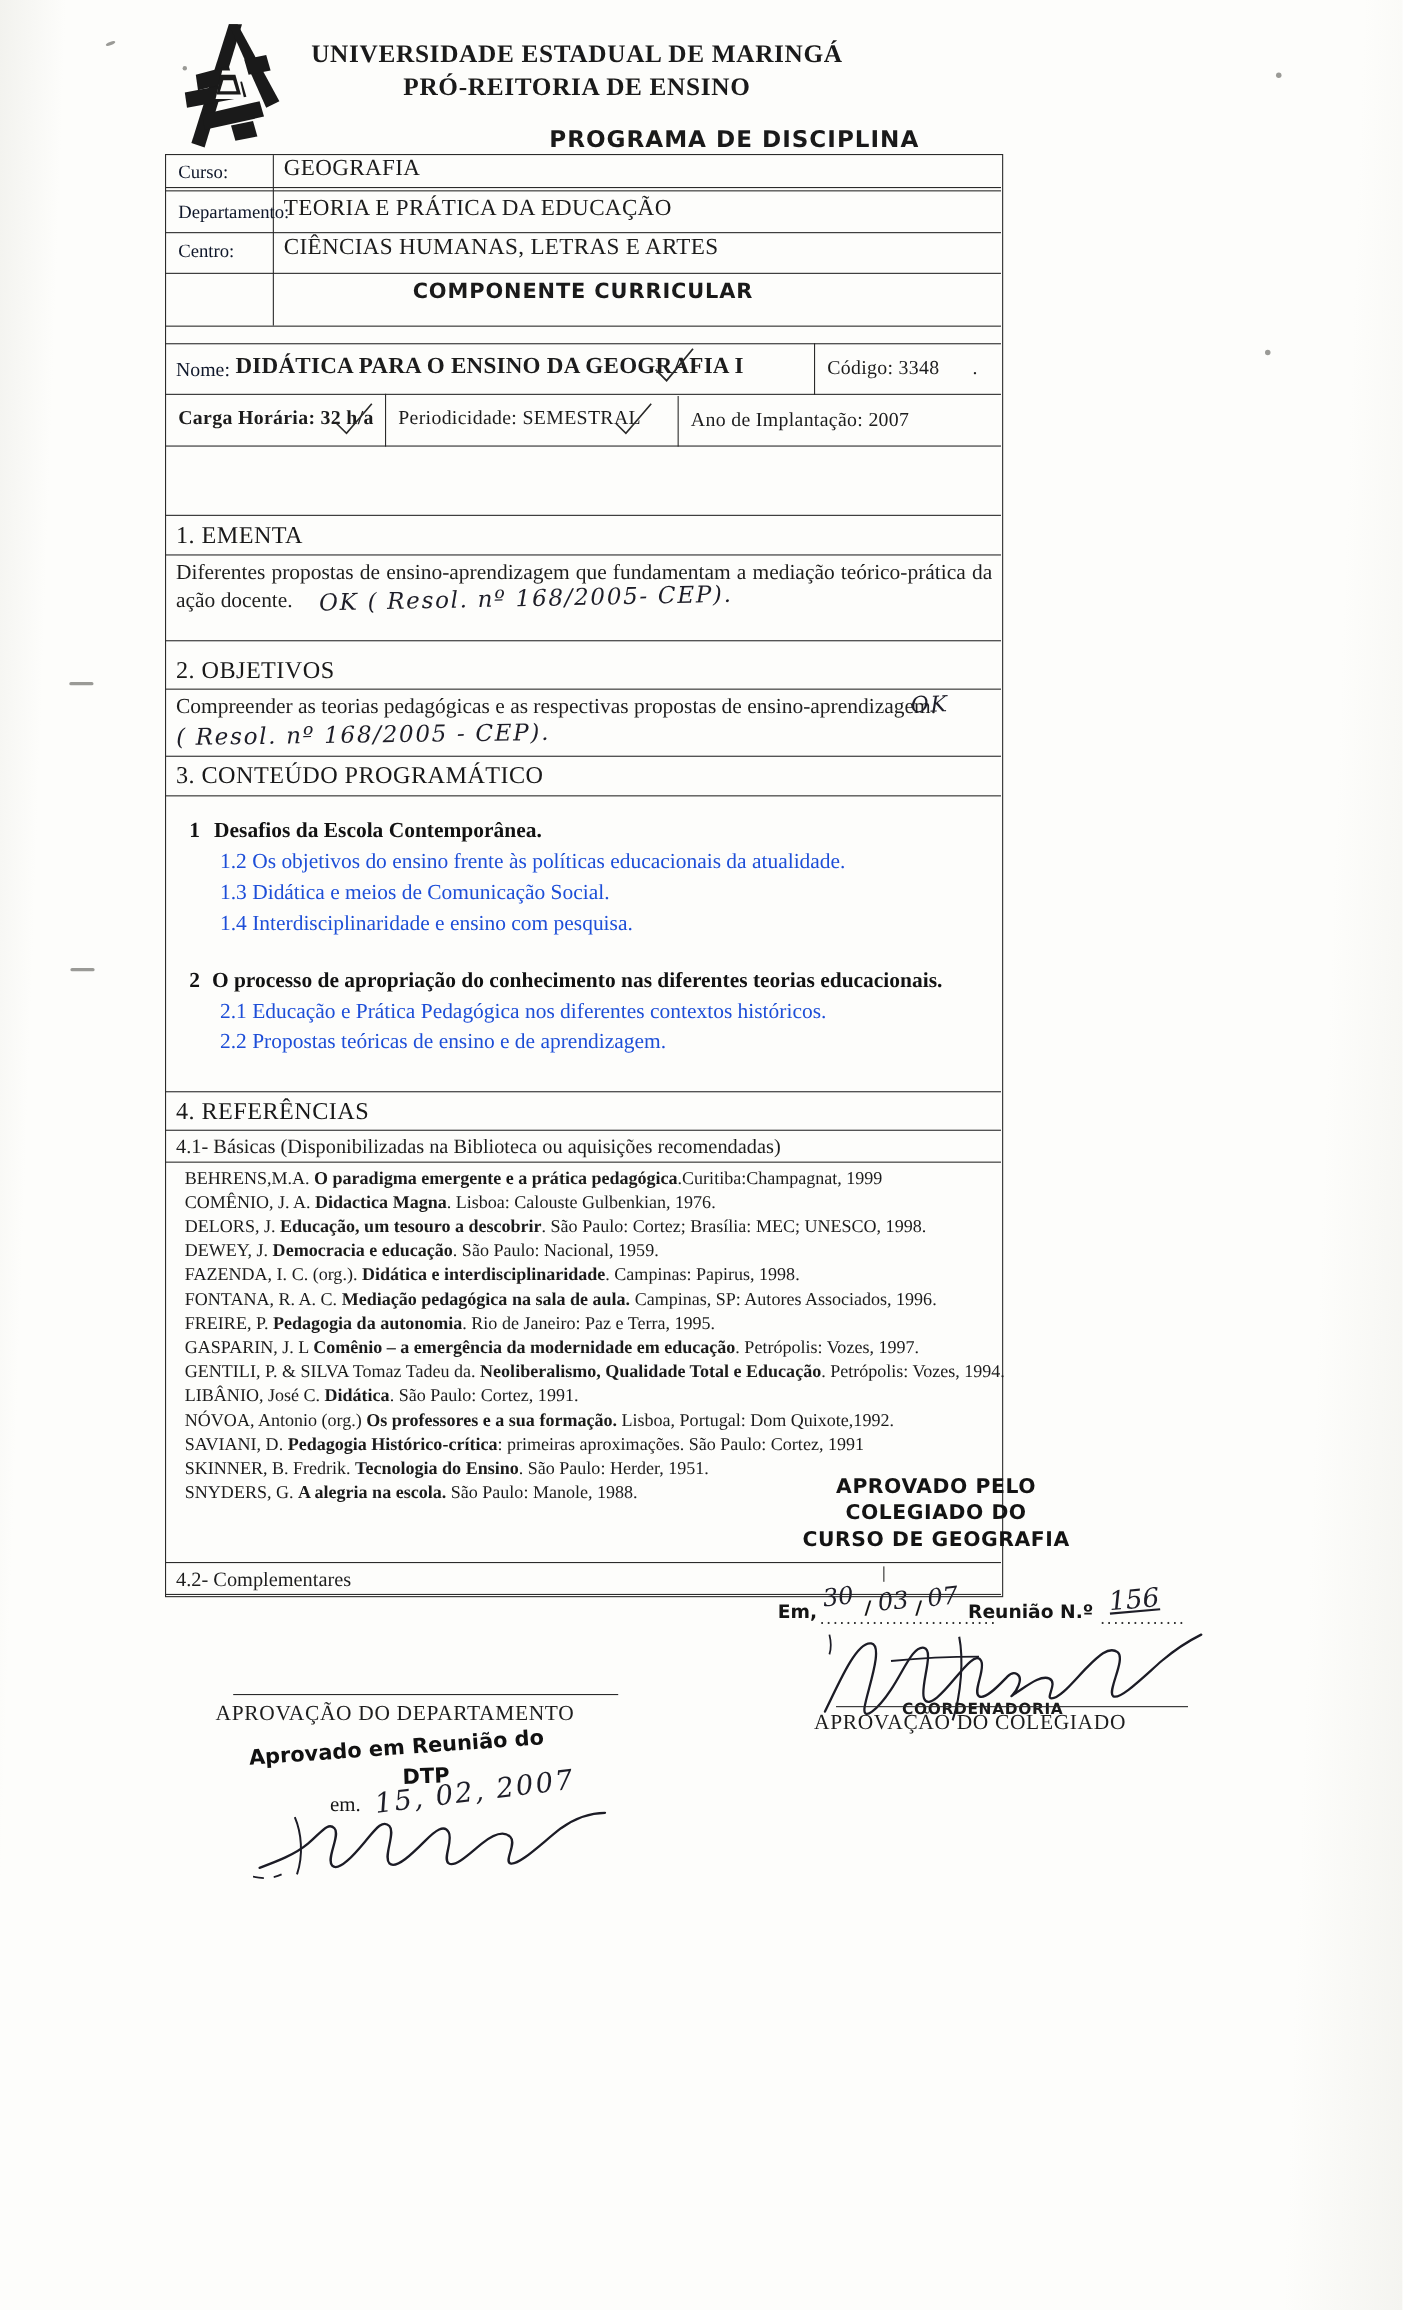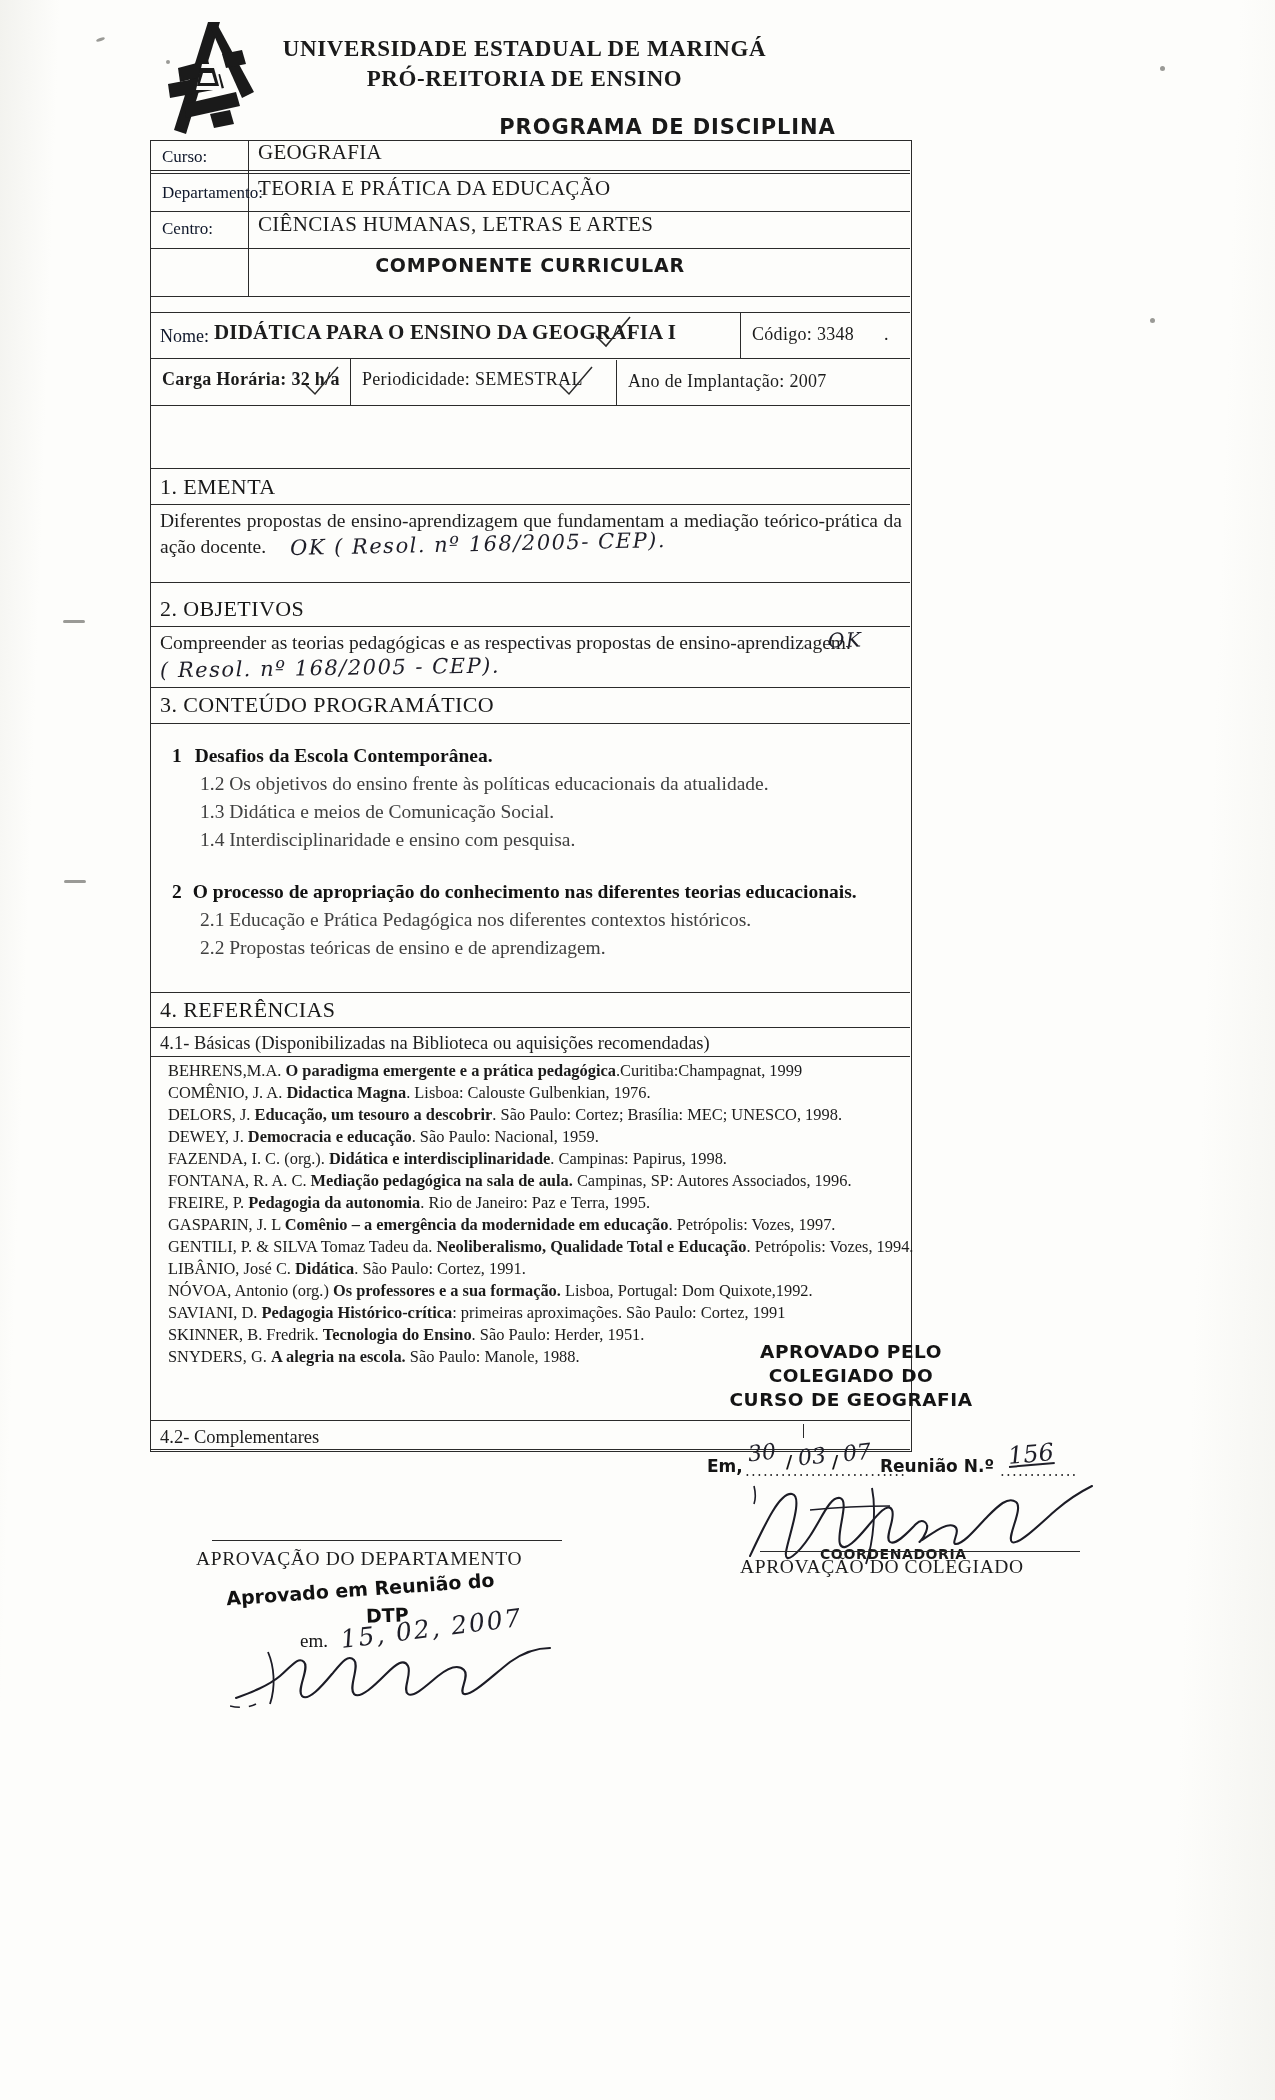--- a/index.html
+++ b/index.html
@@ -84,21 +84,21 @@
   .just{text-align:justify;}
   .bold{font-weight:bold;}
 
   
   .cl-h{
     position:absolute;font-family:"Liberation Serif",serif;
     font-weight:bold;font-size:19.5px;color:#121212;
   }
   .cl-i{
     position:absolute;font-family:"Liberation Serif",serif;
-    font-size:19.5px;color:#404040;
+    font-size:19.5px;color:#1d4ed8;
   }
 
   
   .ref{
     position:absolute;left:168px;
     font-family:"Liberation Serif",serif;
     font-size:16.4px;line-height:21.5px;color:#1b1b1b;
     white-space:nowrap;
   }
   .ref b{font-weight:bold;}

